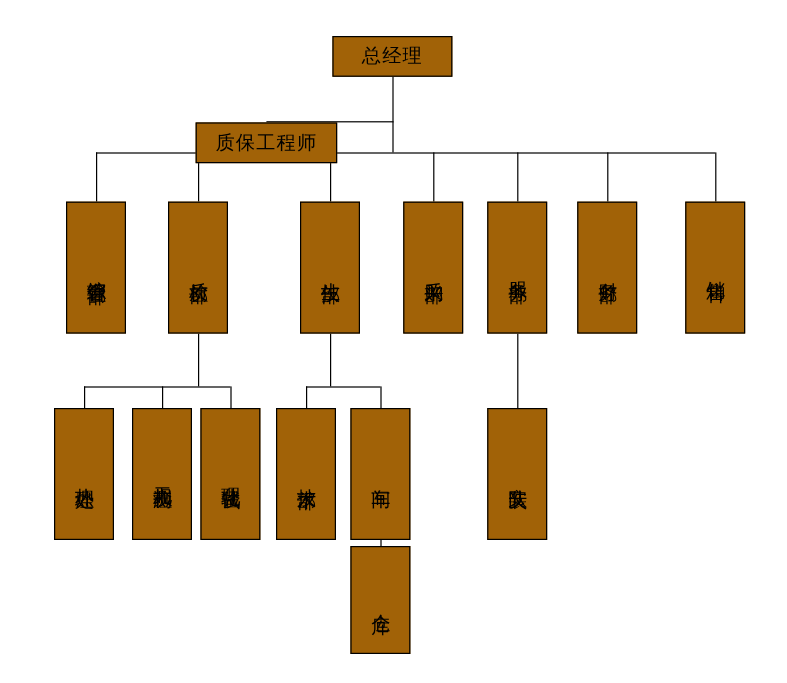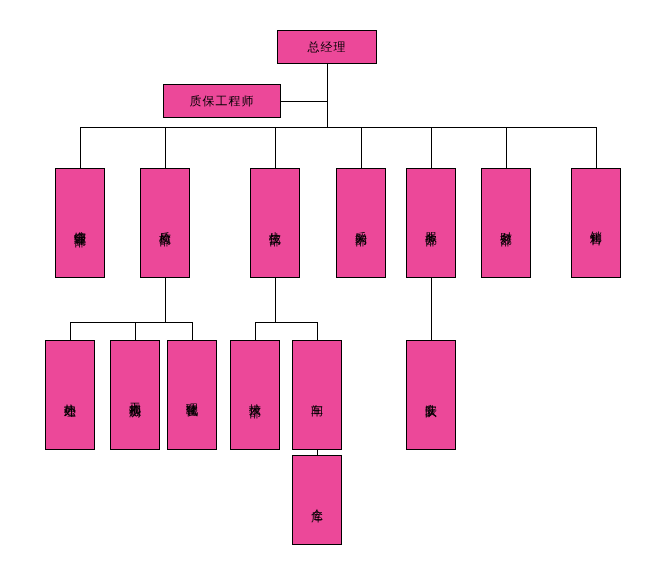--- a/index.html
+++ b/index.html
@@ -12,27 +12,27 @@
     width: 656px;
     height: 569px;
     background: #ffffff;
     font-family: "DejaVu Sans", "Liberation Sans", sans-serif;
     overflow: hidden;
   }
   .node {
     position: absolute;
     box-sizing: border-box;
     border: 1px solid #000000;
-    background: #ec4899;
+    background: #a16207;
     display: flex;
     align-items: center;
     justify-content: center;
     text-align: center;
     color: #000000;
-    font-size: 12px;
+    font-size: 16px;
     line-height: 1.18;
     z-index: 2;
   }
   .node.vert {
     writing-mode: vertical-rl;
     text-orientation: upright;
     letter-spacing: 1px;
   }
   .node.horiz {
     writing-mode: horizontal-tb;
@@ -66,21 +66,21 @@
     <div class="line v" style="left: 70px; top: 322px; height: 18px;"></div>
     <div class="line v" style="left: 135px; top: 322px; height: 18px;"></div>
     <div class="line v" style="left: 192px; top: 322px; height: 18px;"></div>
     <div class="line v" style="left: 275px; top: 278px; height: 44px;"></div>
     <div class="line h" style="left: 255px; top: 322px; width: 62px;"></div>
     <div class="line v" style="left: 255px; top: 322px; height: 18px;"></div>
     <div class="line v" style="left: 317px; top: 322px; height: 18px;"></div>
     <div class="line v" style="left: 431px; top: 278px; height: 62px;"></div>
     <div class="line v" style="left: 317px; top: 450px; height: 5px;"></div>
     <div class="node horiz" style="left: 277px; top: 30px; width: 100px; height: 34px;">总经理</div>
-    <div class="node horiz" style="left: 163px; top: 84px; width: 118px; height: 34px;">质保工程师</div>
+    <div class="node horiz" style="left: 163px; top: 102px; width: 118px; height: 34px;">质保工程师</div>
     <div class="node vert" style="left: 55px; top: 168px; width: 50px; height: 110px;">综合管理部</div>
     <div class="node vert" style="left: 140px; top: 168px; width: 50px; height: 110px;">质检部</div>
     <div class="node vert" style="left: 250px; top: 168px; width: 50px; height: 110px;">生技部</div>
     <div class="node vert" style="left: 336px; top: 168px; width: 50px; height: 110px;">采购部</div>
     <div class="node vert" style="left: 406px; top: 168px; width: 50px; height: 110px;">服务部</div>
     <div class="node vert" style="left: 481px; top: 168px; width: 50px; height: 110px;">财务部</div>
     <div class="node vert" style="left: 571px; top: 168px; width: 50px; height: 110px;">销售科</div>
     <div class="node vert" style="left: 45px; top: 340px; width: 50px; height: 110px;">热处理</div>
     <div class="node vert" style="left: 110px; top: 340px; width: 50px; height: 110px;">无损检测</div>
     <div class="node vert" style="left: 167px; top: 340px; width: 50px; height: 110px;">理化试验</div>

